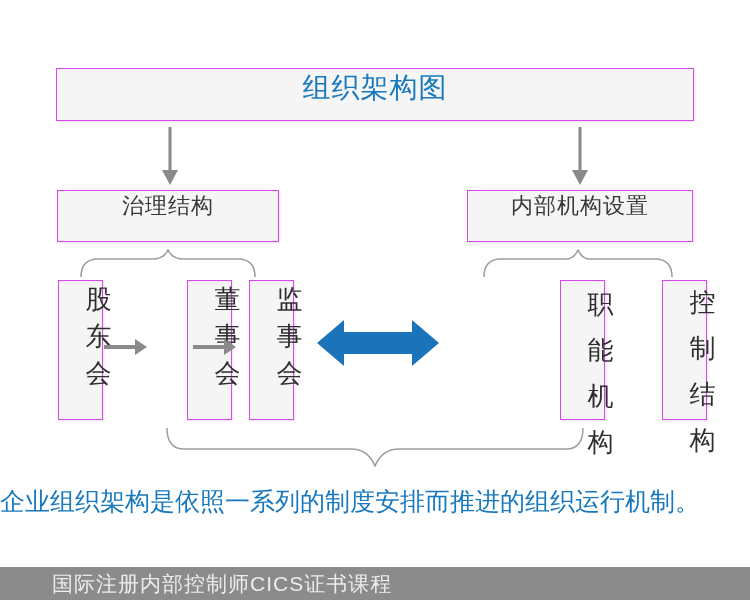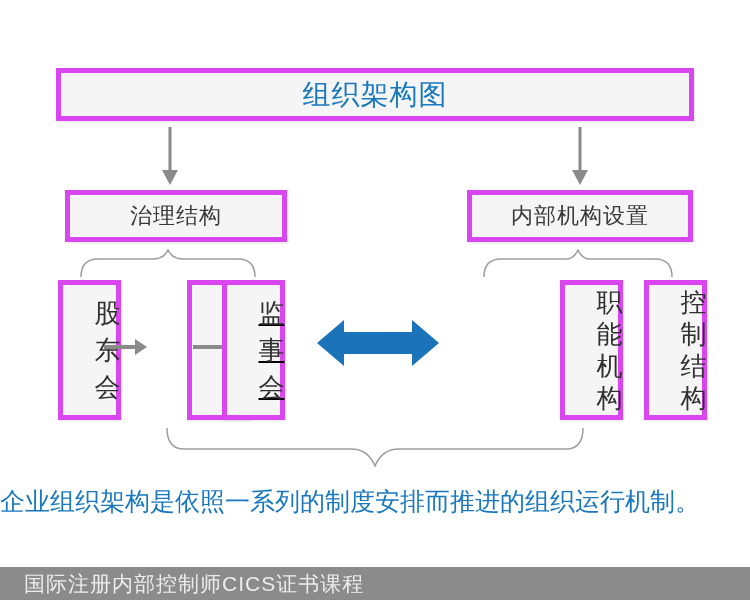--- a/index.html
+++ b/index.html
@@ -2,63 +2,63 @@
 <html><head>
 <meta charset="utf-8">
 <style>
   html,body{margin:0;padding:0;background:#fff;}
   .canvas{
     position:relative;width:750px;height:600px;background:#ffffff;
     font-family:"Liberation Sans","DejaVu Sans",sans-serif;overflow:hidden;
   }
   
   .box{
-    position:absolute;background:#f5f5f5;border:5px solid #d946ef;
+    position:absolute;background:#f5f5f5;border:1px solid #d946ef;
     box-shadow:1px 1px 2px rgba(0,0,0,0.10);
-    display:flex;align-items:center;justify-content:center;box-sizing:border-box;
+    display:flex;justify-content:center;box-sizing:border-box;
   }
   .title-box{left:56px;top:68px;width:638px;height:53px;}
   .title-box span{font-size:28px;color:#1878be;letter-spacing:1px;}
   .lvl2{height:52px;top:190px;}
   .lvl2 span{font-size:22px;color:#383838;letter-spacing:1px;}
-  .gov{left:65px;width:222px;}
+  .gov{left:57px;width:222px;}
   .internal{left:467px;width:226px;}
   
-  .vbox{top:280px;width:63px;height:140px;padding-left:36px;}
+  .vbox{top:280px;width:45px;height:140px;padding-left:36px;}
   .vbox span{
     display:block;width:27px;font-size:26px;line-height:37px;color:#2f2f2f;
     word-break:break-all;text-align:center;
   }
-  .vbox.four span{line-height:32px;}
+  .vbox.four span{line-height:46px;}
   .b-shareholders{left:58px;}
   .b-board{left:147px;margin-left:40px;}
-  .b-supervisors{left:222px;text-decoration:underline;}
+  .b-supervisors{left:249px;}
   .b-management{left:470px;}
   .b-functional{left:560px;}
-  .b-control{left:644px;}
+  .b-control{left:662px;font-family:Liberation Mono, monospace;}
   
   .g{position:absolute;}
   .down1{left:162px;top:127px;}
   .down2{left:572px;top:127px;}
   .brace-l{left:80px;top:249px;}
   .brace-r{left:483px;top:249px;}
   .brace-b{left:166px;top:427px;}
   .flow1{left:104px;top:339px;}
   .flow2{left:193px;top:339px;}
   .xarrow{left:317px;top:320px;}
   
   .summary{
     position:absolute;left:0;top:484px;width:700px;text-align:center;
     font-size:25px;color:#1878be;line-height:34px;
   }
   
   .footer{
     position:absolute;left:0;top:567px;width:750px;height:33px;background:#8b8b8b;
     display:flex;align-items:center;justify-content:space-between;
-    box-sizing:border-box;padding:0 40px 0 24px;
+    box-sizing:border-box;padding:0 40px 0 52px;
   }
   .footer span{font-size:21px;color:#ececec;letter-spacing:1px;}
 </style>
 </head>
 <body>
 
 <div class="canvas">
 
   <div class="box title-box">
     <span>组织架构图</span>

